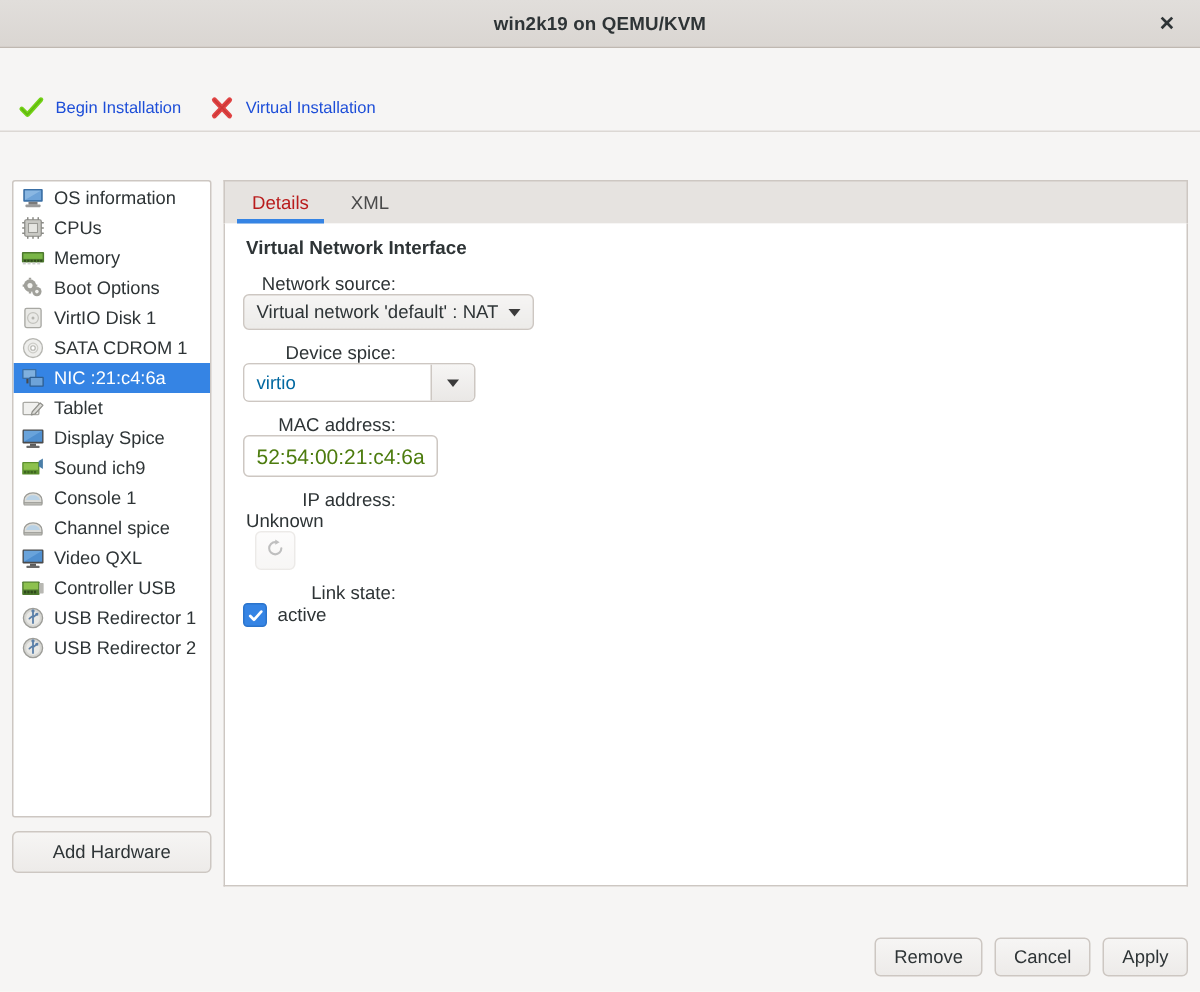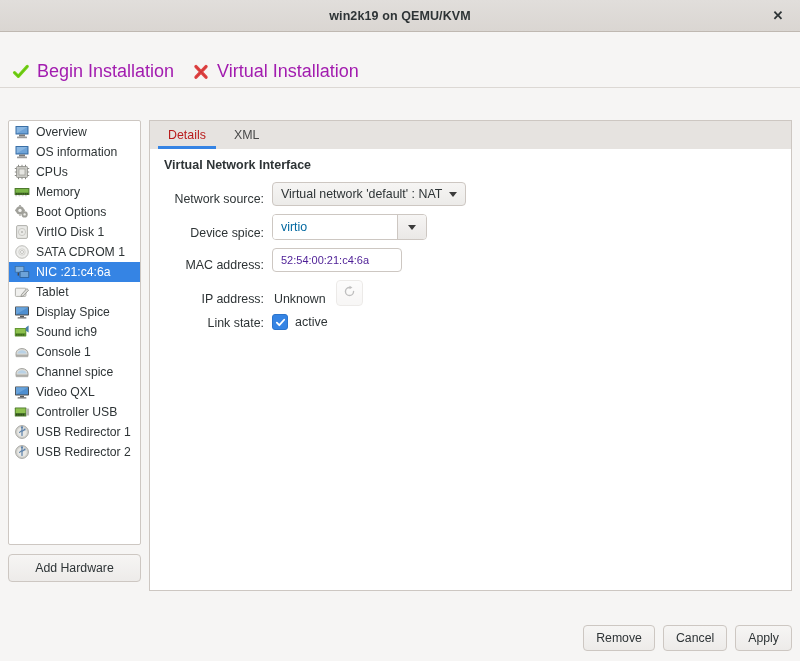--- a/index.html
+++ b/index.html
@@ -47,21 +47,21 @@
     padding: 0 6px;
     gap: 4px;
     flex: none;
   }
   .tool-item {
     display: flex; align-items: center; gap: 7px;
     padding: 3px 8px 3px 6px;
     border-radius: 3px;
     cursor: default;
   }
-  .tool-label { font-size: 18px; color: #a21caf; }
+  .tool-label { font-size: 11px; color: #1d4ed8; }
   .ticon { width: 18px; height: 18px; display: block; }
   
   .body-area {
     flex: 1;
     display: flex;
     padding: 8px 8px 0 8px;
     gap: 8px;
     box-sizing: border-box;
     min-height: 0;
   }
@@ -153,22 +153,23 @@
     padding: 9px 12px;
     box-sizing: border-box;
     min-height: 0;
     overflow: hidden;
   }
   .section-title {
     font-size: 12.5px; font-weight: bold; color: #2e3436;
     margin: 0 0 10px 2px;
   }
   .form-row {
-    display: flex; align-items: flex-end;
+    display: flex; align-items: flex-start;
     margin-bottom: 8px;
+    flex-direction: column;
   }
   .form-label {
     width: 102px;
     text-align: right;
     padding-right: 8px;
     font-size: 12.4px;
     color: #2e3436;
     flex: none;
   }
   .combo-flat {
@@ -206,22 +207,22 @@
     display: flex; align-items: center; justify-content: center;
     background: linear-gradient(to bottom, #f6f5f4 0%, #eae8e6 100%);
     border-left: 1px solid #cdc7c2;
     cursor: pointer;
   }
   .text-entry {
     border: 1px solid #cdc7c2;
     border-radius: 4px;
     background: #ffffff;
     padding: 5px 8px;
-    font-size: 11px;
-    color: #4c1d95;
+    font-size: 14px;
+    color: #4d7c0f;
     width: 112px;
   }
   .plain-value { font-size: 12.4px; color: #2e3436; padding: 0 2px; }
   .refresh-btn {
     margin-left: 8px;
     width: 25px; height: 24px;
     border: 1px solid #dedad6;
     border-radius: 4px;
     background: linear-gradient(to bottom, #fbfafa 0%, #f2f0ee 100%);
     display: flex; align-items: center; justify-content: center;
@@ -283,30 +284,20 @@
     <div class="sidebar-col">
       <div class="hw-list" id="hw-list">
           <div class="hw-item">
             <span class="hw-icon"><svg width="16" height="16" viewBox="0 0 16 16">
                 <rect x="1.5" y="2" width="13" height="8.5" rx="0.6" fill="#3a6fa5"></rect>
                 <rect x="2.6" y="3" width="10.8" height="6.4" fill="#6ea3d8"></rect>
                 <path d="M2.6 3 L13.4 3 L2.6 9.4 Z" fill="#9dc4ea" opacity="0.6"></path>
                 <rect x="5" y="10.5" width="6" height="2" fill="#7a7a7a"></rect>
                 <rect x="3" y="12.4" width="10" height="1.8" rx="0.5" fill="#9a9a9a"></rect>
               </svg></span>
-            <span>Overview</span>
-          </div>
-          <div class="hw-item">
-            <span class="hw-icon"><svg width="16" height="16" viewBox="0 0 16 16">
-                <rect x="1.5" y="2" width="13" height="8.5" rx="0.6" fill="#3a6fa5"></rect>
-                <rect x="2.6" y="3" width="10.8" height="6.4" fill="#6ea3d8"></rect>
-                <path d="M2.6 3 L13.4 3 L2.6 9.4 Z" fill="#9dc4ea" opacity="0.6"></path>
-                <rect x="5" y="10.5" width="6" height="2" fill="#7a7a7a"></rect>
-                <rect x="3" y="12.4" width="10" height="1.8" rx="0.5" fill="#9a9a9a"></rect>
-              </svg></span>
             <span>OS information</span>
           </div>
           <div class="hw-item">
             <span class="hw-icon"><svg width="16" height="16" viewBox="0 0 16 16">
                 <rect x="2.5" y="2.5" width="11" height="11" rx="1" fill="#c9c9c4" stroke="#8a8a85" stroke-width="0.8"></rect>
                 <rect x="5" y="5" width="6" height="6" fill="#e6e6e2" stroke="#9a9a95" stroke-width="0.7"></rect>
                 <g fill="#8a8a85">
                   <rect x="4" y="0.8" width="1" height="1.8"></rect>
                   <rect x="7.5" y="0.8" width="1" height="1.8"></rect>
                   <rect x="11" y="0.8" width="1" height="1.8"></rect>

